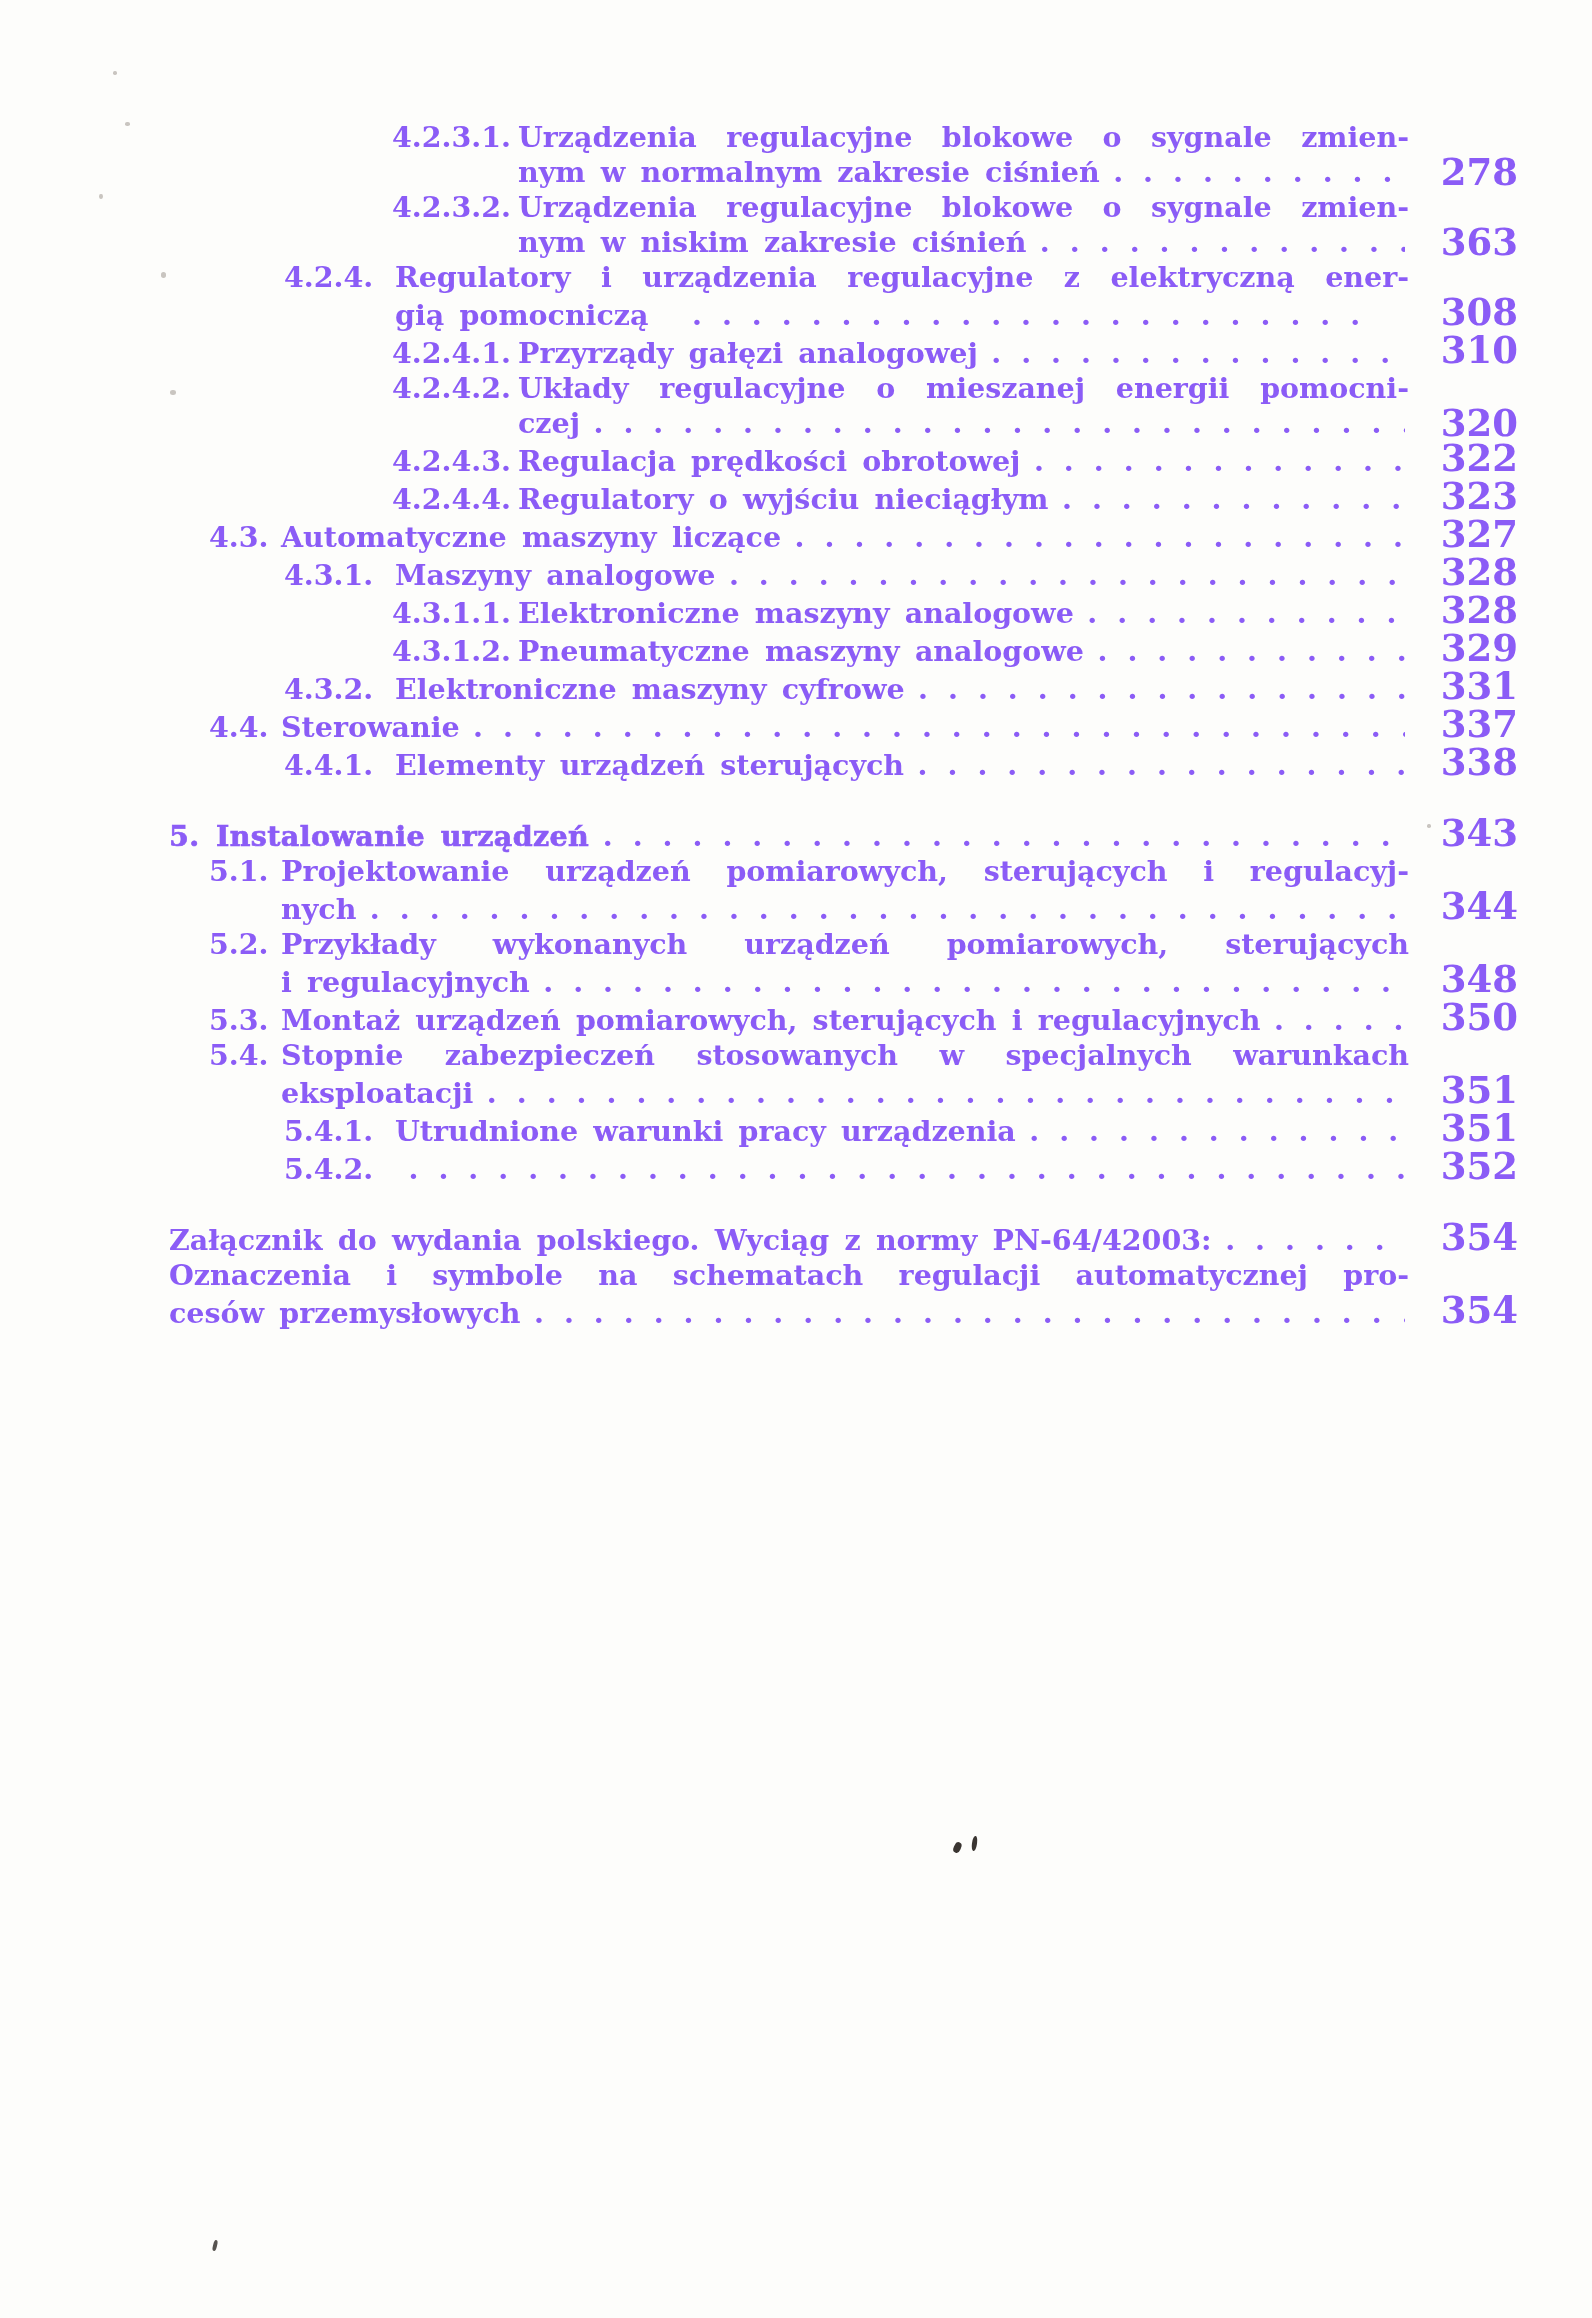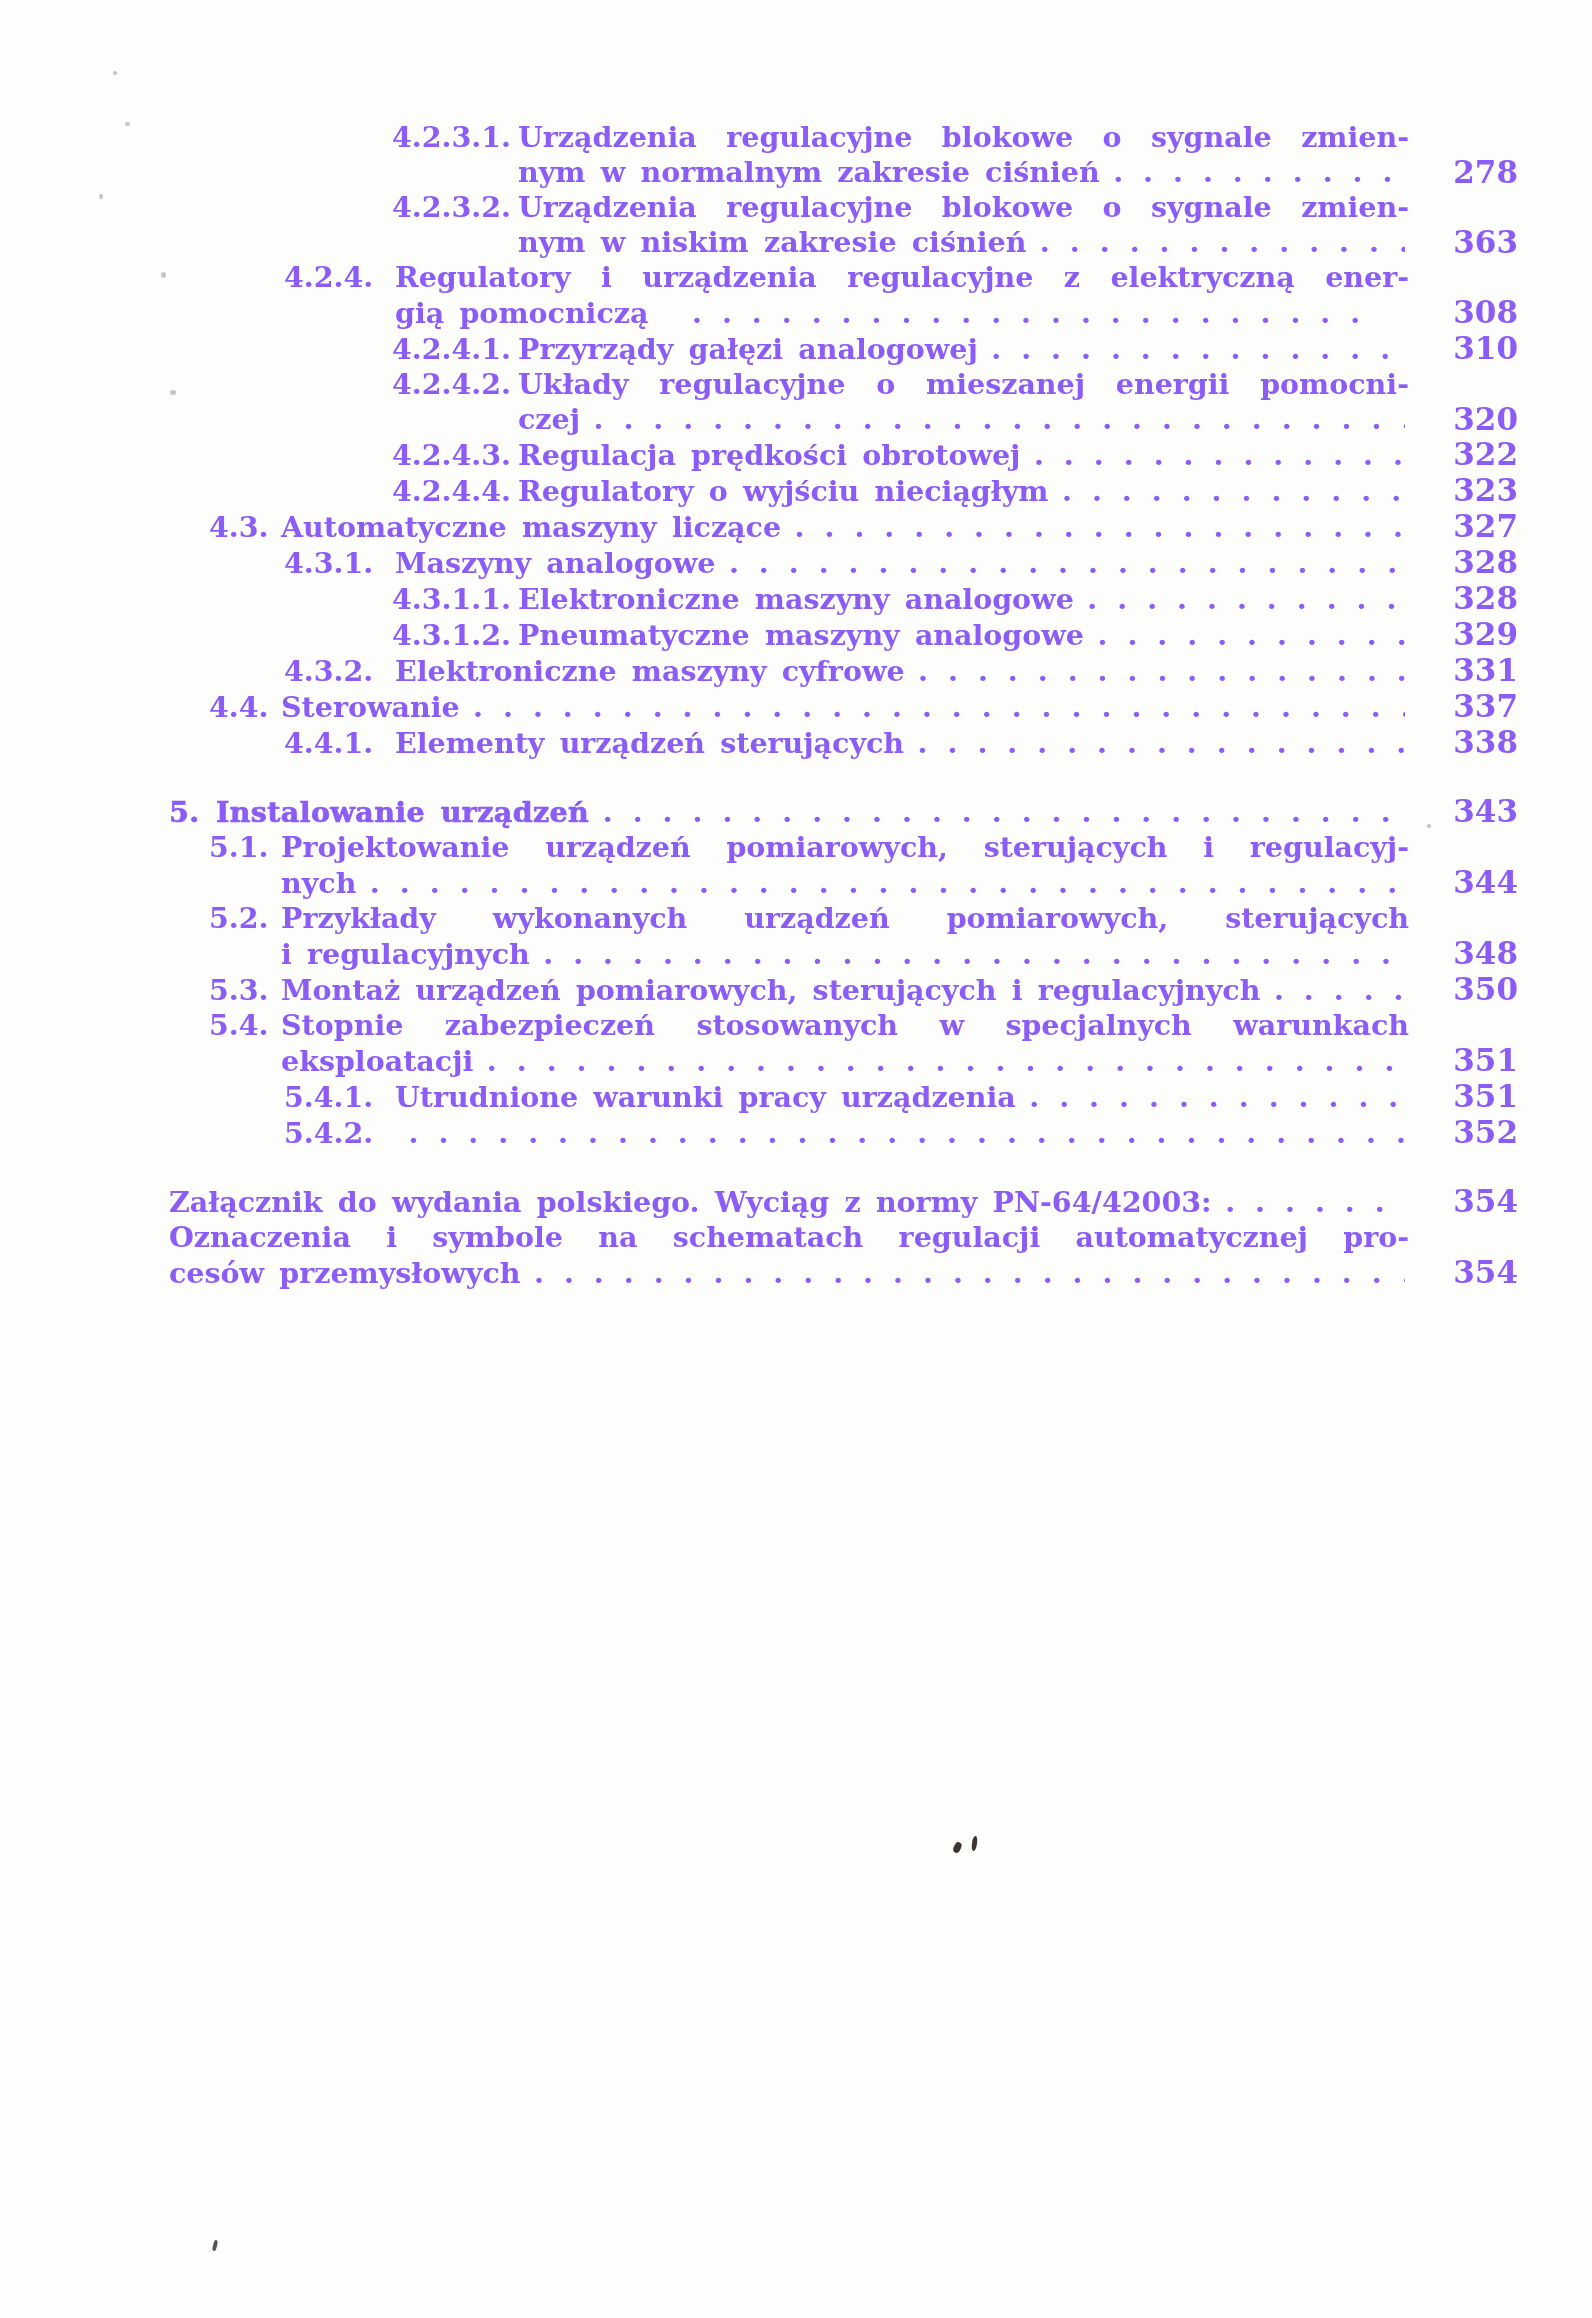--- a/index.html
+++ b/index.html
@@ -39,21 +39,21 @@
   .lvlC .num{width:111px;}
   .lvlD .num{width:126px;}
   .txt{flex:none;word-spacing:5.3px;white-space:nowrap;}
   
   .line.wrap{padding-right:109px;}
   .line.wrap .txt{flex:1;white-space:normal;text-align:justify;text-align-last:justify;}
   .leader{
     flex:1;min-width:0;overflow:hidden;white-space:nowrap;
     letter-spacing:20px;padding-left:13.5px;word-spacing:0;
   }
-  .page{flex:none;width:113px;text-align:right;font-size:31px;}
+  .page{flex:none;width:113px;text-align:right;font-size:37px;}
   .bold .num,.bold .txt{-webkit-text-stroke:0.7px;letter-spacing:0.4px;}
   
   .speck{position:absolute;background:#3a3531;border-radius:45%;}
   .speck.light{background:#c9c5c0;}
 </style>
 </head>
 <body>
 
 <div class="sheet">
   <div>

